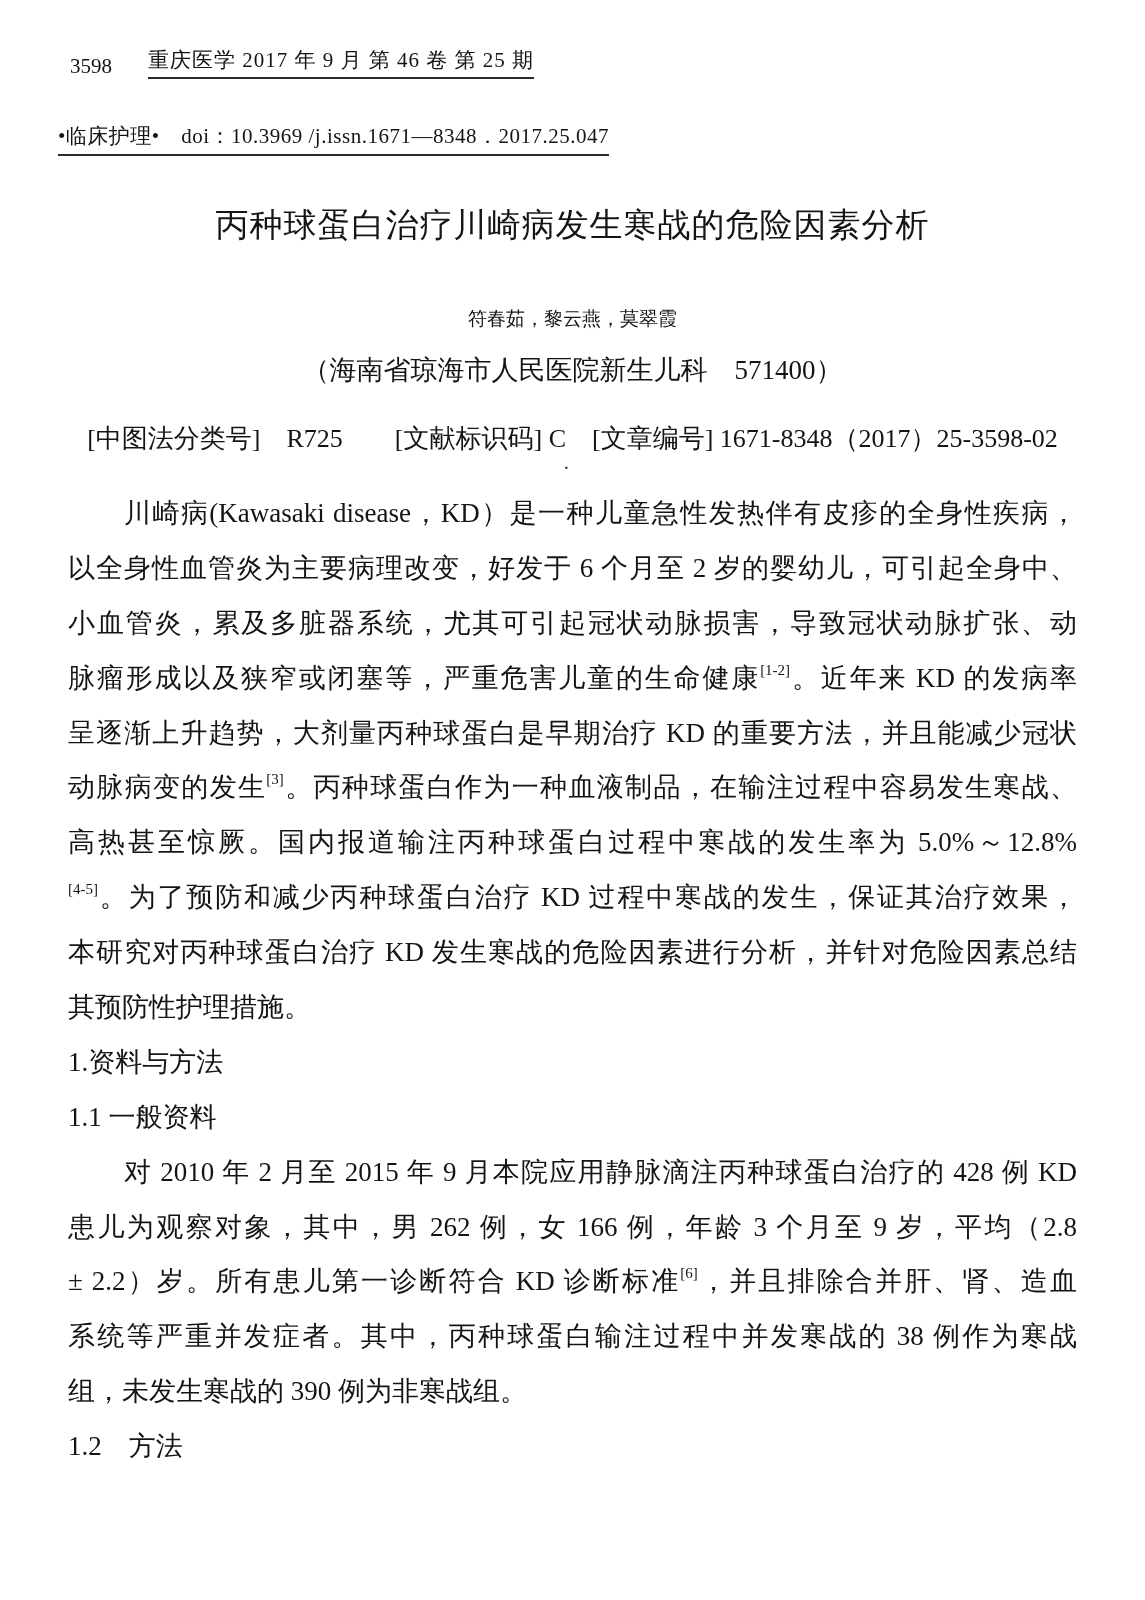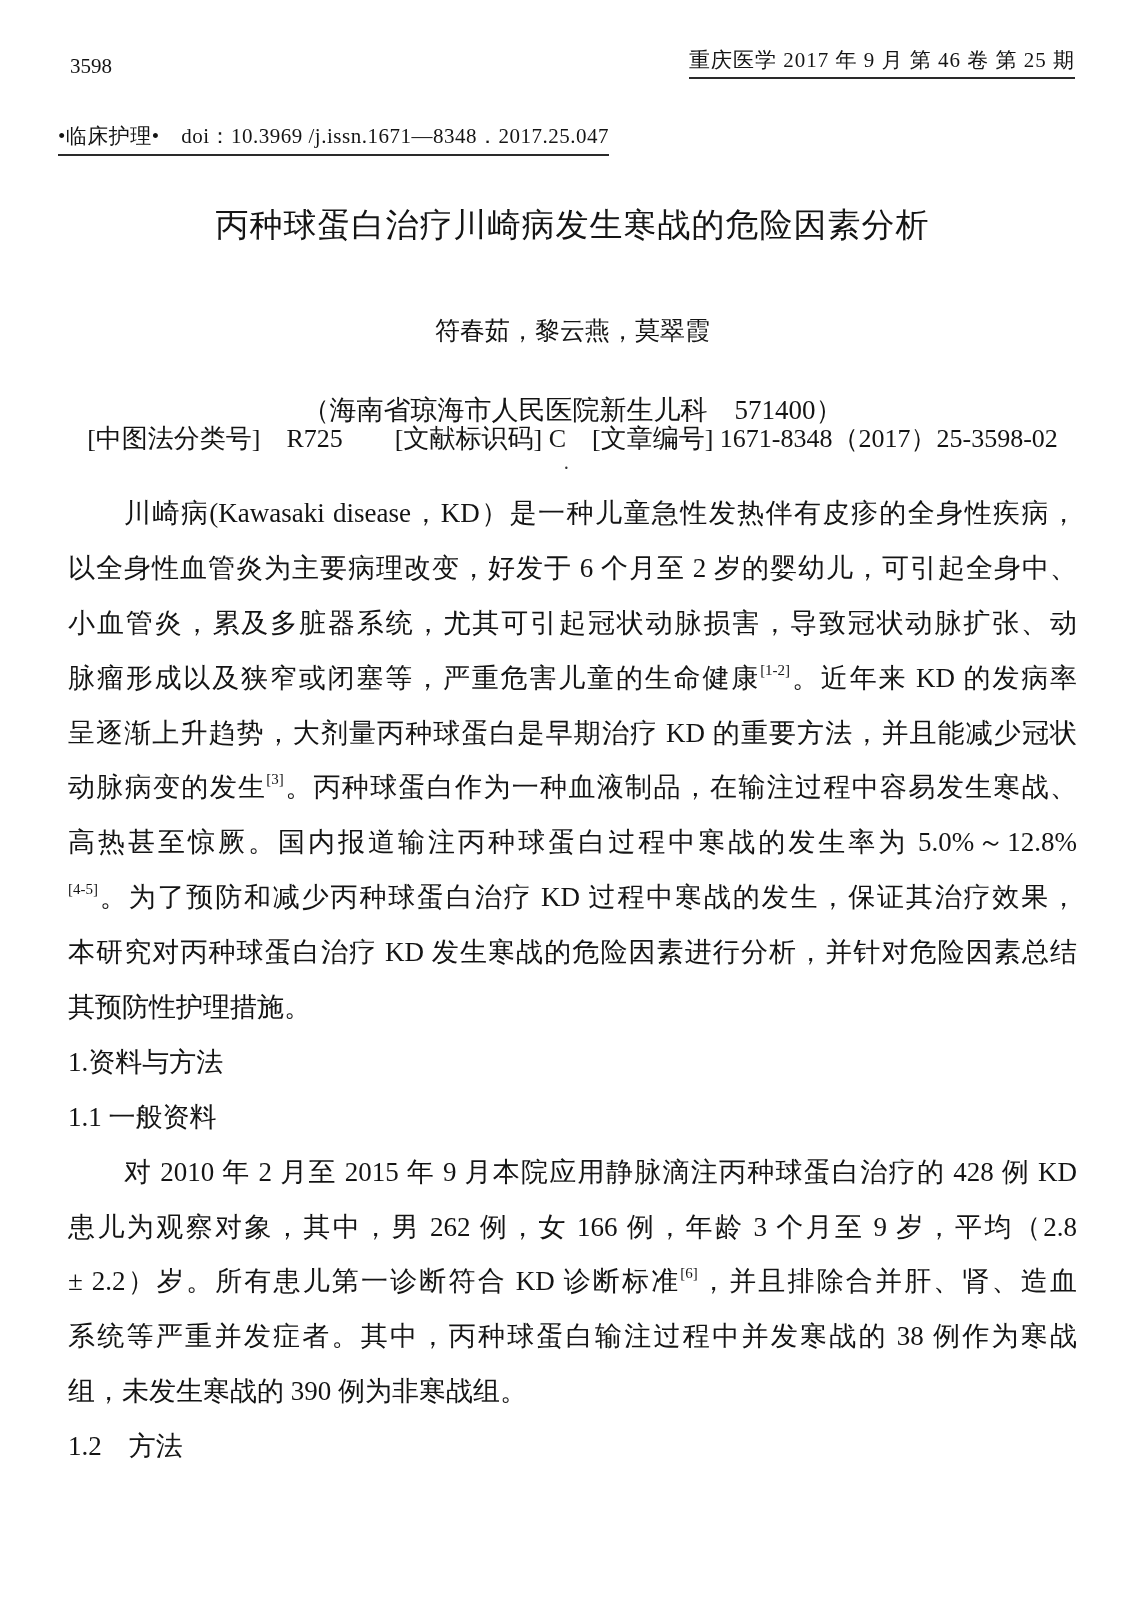--- a/index.html
+++ b/index.html
@@ -13,21 +13,20 @@
     color: #141414;
     overflow: hidden;
   }
   
   .running-head {
     position: absolute;
     top: 46px;
     left: 70px;
     right: 70px;
     display: flex;
-    justify-content: space-between;
     align-items: flex-end;
     font-size: 21px;
   }
   .journal-info {
     border-bottom: 2px solid #2a2a2a;
     padding-bottom: 3px;
     letter-spacing: 1px;
     margin-left: 36px;
   }
   
@@ -48,34 +47,33 @@
     position: absolute;
     top: 203px;
     left: 0;
     width: 100%;
     text-align: center;
     font-size: 33px;
     letter-spacing: 1px;
   }
   .authors {
     position: absolute;
-    top: 314px;
+    top: 306px;
     left: 0;
     width: 100%;
     text-align: center;
-    font-size: 25px;
+    font-size: 19px;
   }
   .affiliation {
     position: absolute;
     top: 352px;
     left: 0;
     width: 100%;
     text-align: center;
     font-size: 27px;
-    margin-top: 40px;
   }
   .meta-line {
     position: absolute;
     top: 399px;
     left: 0;
     width: 100%;
     text-align: center;
     font-size: 26px;
     margin-top: 22px;
   }

